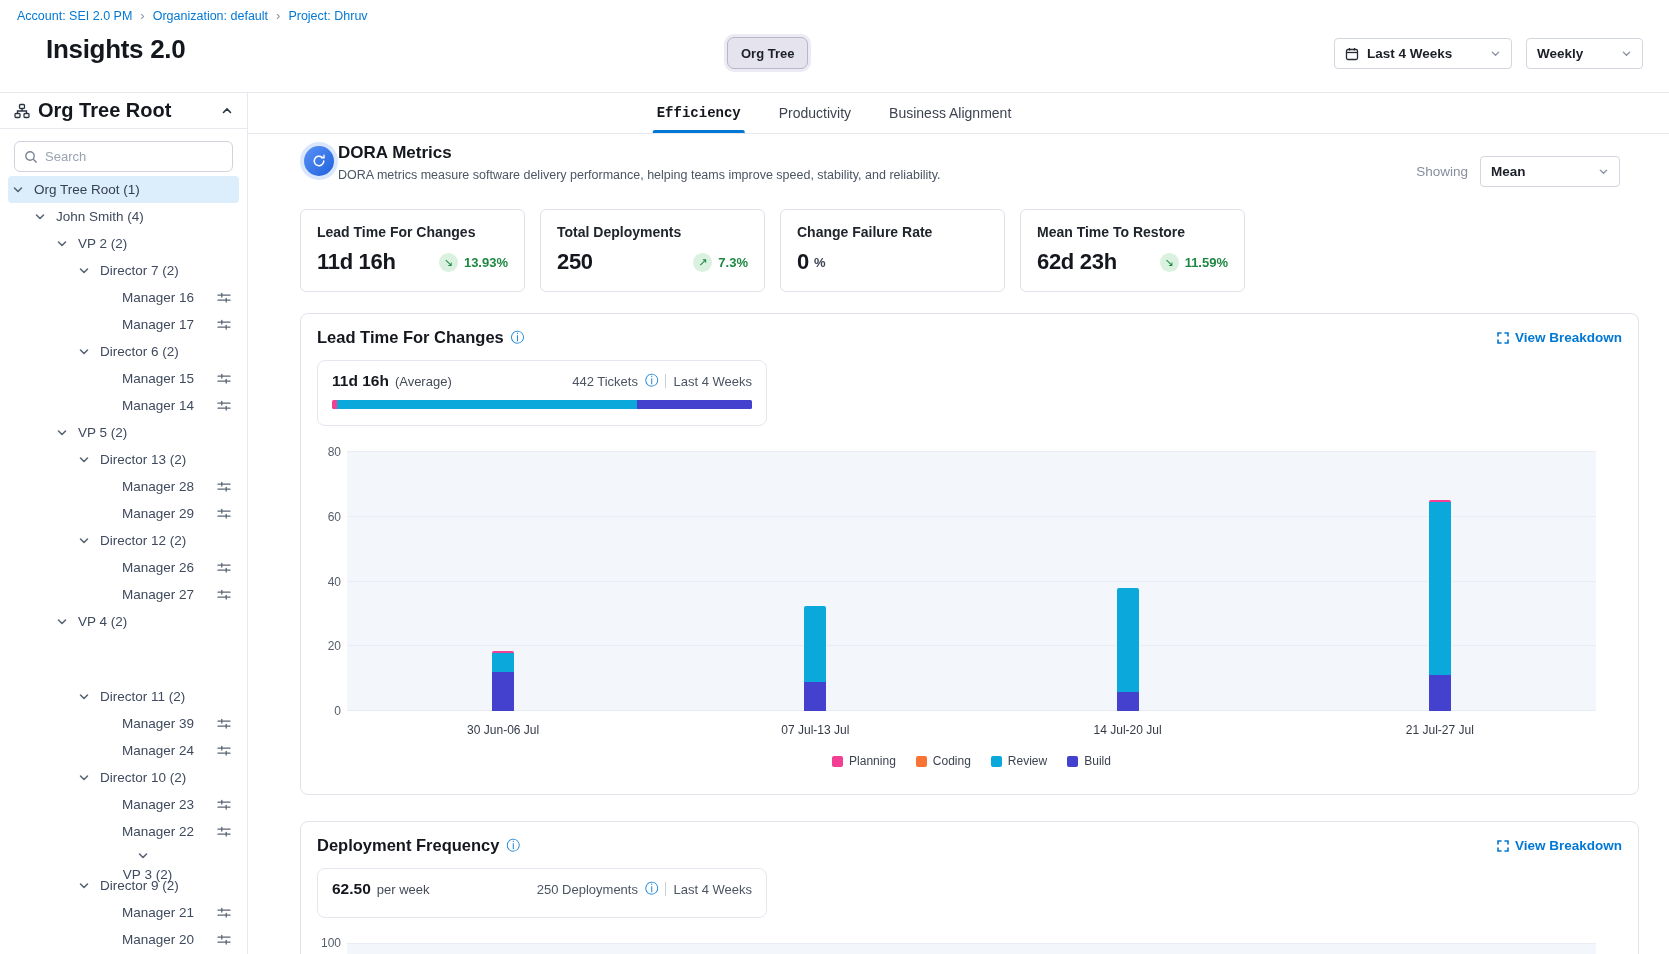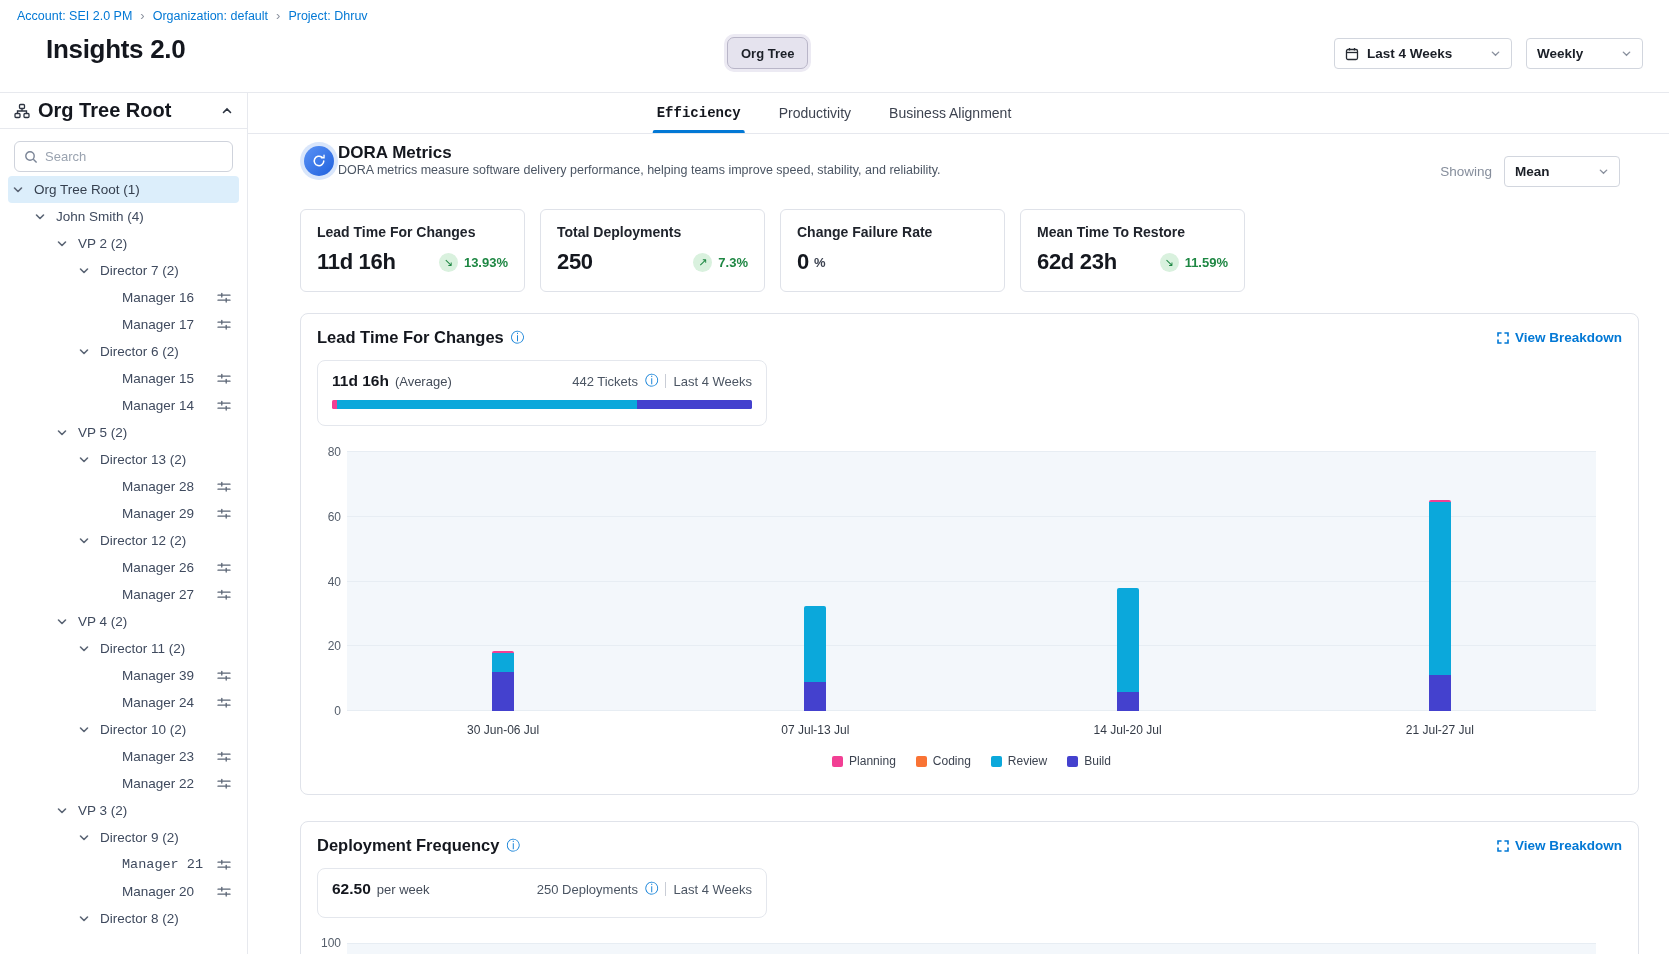--- a/index.html
+++ b/index.html
@@ -49,24 +49,24 @@
   .tab.active { font-weight:700; color:#14171e;font-family:Liberation Mono, monospace; }
   .tab.active::after { content:''; position:absolute; left:0; right:0; bottom:0; height:3px; background:#0278d5; border-radius:2px 2px 0 0; }
   .content { position:relative; flex:1; background:#fff; }
 
   
   .dora-head { position:absolute; left:52px; top:8px; display:flex; align-items:flex-start; }
   .dora-icon { width:38px; height:38px; border-radius:50%; background:#d9e6fb; display:flex; align-items:center; justify-content:center; }
   .dora-icon-inner { width:30px; height:30px; border-radius:50%; background:linear-gradient(135deg,#5a92f5,#2061dd);
     display:flex; align-items:center; justify-content:center; }
   .dora-title { font-size:17px; font-weight:700; color:#14171e; margin-top:1px; }
-  .dora-desc { font-size:12.5px; color:#4b5563; }
+  .dora-desc { font-size:12.5px; color:#4b5563; margin-top:5px; }
   .showing-row { position:absolute; right:49px; top:22px; display:flex; align-items:center; gap:12px; }
   .showing-label { font-size:13.5px; color:#868e9c; }
-  .showing-select { position:static; width:116px; }
+  .showing-select { position:static; width:140px; }
 
   
   .metric-cards { position:absolute; left:52px; top:75px; display:flex; gap:15px; }
   .mcard { width:225px; height:83px; background:#fff; border:1px solid #dfe2e9; border-radius:6px; padding:14px 16px; }
   .mtitle { font-size:14px; font-weight:700; color:#20242c; }
   .mvalrow { display:flex; align-items:center; margin-top:9px; }
   .mvalue { font-size:22px; font-weight:800; color:#14171e; letter-spacing:-0.3px; }
   .msuffix { font-size:13px; font-weight:600; color:#3c4250; margin-left:5px; }
   .mdelta { margin-left:auto; display:flex; align-items:center; gap:6px; }
   .mbadge { width:19px; height:19px; border-radius:50%; background:#d9f1de; color:#1e8743;
@@ -342,101 +342,101 @@
             </span>
           </div>
           <div class="tree-row" style="padding-left: 48px;">
             <span class="tw">
               <svg width="12" height="12" viewBox="0 0 12 12" fill="none" stroke="currentColor" stroke-width="1.6" stroke-linecap="round" stroke-linejoin="round">
                 <polyline points="2.5,4 6,7.5 9.5,4"></polyline>
               </svg>
             </span>
             <span class="tree-label">VP 4 (2)</span>
           </div>
+          <div class="tree-row" style="padding-left: 70px; margin-top: 48px;">
+            <span class="tw">
+              <svg width="12" height="12" viewBox="0 0 12 12" fill="none" stroke="currentColor" stroke-width="1.6" stroke-linecap="round" stroke-linejoin="round">
+                <polyline points="2.5,4 6,7.5 9.5,4"></polyline>
+              </svg>
+            </span>
+            <span class="tree-label">Director 11 (2)</span>
+          </div>
+          <div class="tree-row" style="padding-left: 92px;">
+            <span class="tw"></span>
+            <span class="tree-label">Manager 39</span>
+            <span class="sliders">
+              <svg width="14" height="14" viewBox="0 0 14 14" fill="none" stroke="currentColor" stroke-width="1.3" stroke-linecap="round">
+                <line x1="1" y1="4.2" x2="13" y2="4.2"></line>
+                <line x1="1" y1="9.2" x2="13" y2="9.2"></line>
+                <line x1="4.8" y1="2.4" x2="4.8" y2="6"></line>
+                <line x1="9.2" y1="7.4" x2="9.2" y2="11"></line>
+              </svg>
+            </span>
+          </div>
+          <div class="tree-row" style="padding-left: 92px;">
+            <span class="tw"></span>
+            <span class="tree-label">Manager 24</span>
+            <span class="sliders">
+              <svg width="14" height="14" viewBox="0 0 14 14" fill="none" stroke="currentColor" stroke-width="1.3" stroke-linecap="round">
+                <line x1="1" y1="4.2" x2="13" y2="4.2"></line>
+                <line x1="1" y1="9.2" x2="13" y2="9.2"></line>
+                <line x1="4.8" y1="2.4" x2="4.8" y2="6"></line>
+                <line x1="9.2" y1="7.4" x2="9.2" y2="11"></line>
+              </svg>
+            </span>
+          </div>
           <div class="tree-row" style="padding-left: 70px;">
             <span class="tw">
               <svg width="12" height="12" viewBox="0 0 12 12" fill="none" stroke="currentColor" stroke-width="1.6" stroke-linecap="round" stroke-linejoin="round">
                 <polyline points="2.5,4 6,7.5 9.5,4"></polyline>
               </svg>
             </span>
-            <span class="tree-label">Director 11 (2)</span>
-          </div>
-          <div class="tree-row" style="padding-left: 92px;">
-            <span class="tw"></span>
-            <span class="tree-label">Manager 39</span>
-            <span class="sliders">
-              <svg width="14" height="14" viewBox="0 0 14 14" fill="none" stroke="currentColor" stroke-width="1.3" stroke-linecap="round">
-                <line x1="1" y1="4.2" x2="13" y2="4.2"></line>
-                <line x1="1" y1="9.2" x2="13" y2="9.2"></line>
-                <line x1="4.8" y1="2.4" x2="4.8" y2="6"></line>
-                <line x1="9.2" y1="7.4" x2="9.2" y2="11"></line>
-              </svg>
-            </span>
-          </div>
-          <div class="tree-row" style="padding-left: 92px;">
-            <span class="tw"></span>
-            <span class="tree-label">Manager 24</span>
-            <span class="sliders">
-              <svg width="14" height="14" viewBox="0 0 14 14" fill="none" stroke="currentColor" stroke-width="1.3" stroke-linecap="round">
-                <line x1="1" y1="4.2" x2="13" y2="4.2"></line>
-                <line x1="1" y1="9.2" x2="13" y2="9.2"></line>
-                <line x1="4.8" y1="2.4" x2="4.8" y2="6"></line>
-                <line x1="9.2" y1="7.4" x2="9.2" y2="11"></line>
-              </svg>
-            </span>
+            <span class="tree-label">Director 10 (2)</span>
+          </div>
+          <div class="tree-row" style="padding-left: 92px;">
+            <span class="tw"></span>
+            <span class="tree-label">Manager 23</span>
+            <span class="sliders">
+              <svg width="14" height="14" viewBox="0 0 14 14" fill="none" stroke="currentColor" stroke-width="1.3" stroke-linecap="round">
+                <line x1="1" y1="4.2" x2="13" y2="4.2"></line>
+                <line x1="1" y1="9.2" x2="13" y2="9.2"></line>
+                <line x1="4.8" y1="2.4" x2="4.8" y2="6"></line>
+                <line x1="9.2" y1="7.4" x2="9.2" y2="11"></line>
+              </svg>
+            </span>
+          </div>
+          <div class="tree-row" style="padding-left: 92px;">
+            <span class="tw"></span>
+            <span class="tree-label">Manager 22</span>
+            <span class="sliders">
+              <svg width="14" height="14" viewBox="0 0 14 14" fill="none" stroke="currentColor" stroke-width="1.3" stroke-linecap="round">
+                <line x1="1" y1="4.2" x2="13" y2="4.2"></line>
+                <line x1="1" y1="9.2" x2="13" y2="9.2"></line>
+                <line x1="4.8" y1="2.4" x2="4.8" y2="6"></line>
+                <line x1="9.2" y1="7.4" x2="9.2" y2="11"></line>
+              </svg>
+            </span>
+          </div>
+          <div class="tree-row" style="padding-left: 48px; flex-direction: column;">
+            <span class="tw">
+              <svg width="12" height="12" viewBox="0 0 12 12" fill="none" stroke="currentColor" stroke-width="1.6" stroke-linecap="round" stroke-linejoin="round">
+                <polyline points="2.5,4 6,7.5 9.5,4"></polyline>
+              </svg>
+            </span>
+            <span class="tree-label">VP 3 (2)</span>
           </div>
           <div class="tree-row" style="padding-left: 70px;">
             <span class="tw">
               <svg width="12" height="12" viewBox="0 0 12 12" fill="none" stroke="currentColor" stroke-width="1.6" stroke-linecap="round" stroke-linejoin="round">
                 <polyline points="2.5,4 6,7.5 9.5,4"></polyline>
               </svg>
             </span>
-            <span class="tree-label">Director 10 (2)</span>
-          </div>
-          <div class="tree-row" style="padding-left: 92px;">
-            <span class="tw"></span>
-            <span class="tree-label">Manager 23</span>
-            <span class="sliders">
-              <svg width="14" height="14" viewBox="0 0 14 14" fill="none" stroke="currentColor" stroke-width="1.3" stroke-linecap="round">
-                <line x1="1" y1="4.2" x2="13" y2="4.2"></line>
-                <line x1="1" y1="9.2" x2="13" y2="9.2"></line>
-                <line x1="4.8" y1="2.4" x2="4.8" y2="6"></line>
-                <line x1="9.2" y1="7.4" x2="9.2" y2="11"></line>
-              </svg>
-            </span>
-          </div>
-          <div class="tree-row" style="padding-left: 92px;">
-            <span class="tw"></span>
-            <span class="tree-label">Manager 22</span>
-            <span class="sliders">
-              <svg width="14" height="14" viewBox="0 0 14 14" fill="none" stroke="currentColor" stroke-width="1.3" stroke-linecap="round">
-                <line x1="1" y1="4.2" x2="13" y2="4.2"></line>
-                <line x1="1" y1="9.2" x2="13" y2="9.2"></line>
-                <line x1="4.8" y1="2.4" x2="4.8" y2="6"></line>
-                <line x1="9.2" y1="7.4" x2="9.2" y2="11"></line>
-              </svg>
-            </span>
-          </div>
-          <div class="tree-row" style="padding-left: 48px;">
-            <span class="tw">
-              <svg width="12" height="12" viewBox="0 0 12 12" fill="none" stroke="currentColor" stroke-width="1.6" stroke-linecap="round" stroke-linejoin="round">
-                <polyline points="2.5,4 6,7.5 9.5,4"></polyline>
-              </svg>
-            </span>
-            <span class="tree-label">VP 3 (2)</span>
-          </div>
-          <div class="tree-row" style="padding-left: 70px;">
-            <span class="tw">
-              <svg width="12" height="12" viewBox="0 0 12 12" fill="none" stroke="currentColor" stroke-width="1.6" stroke-linecap="round" stroke-linejoin="round">
-                <polyline points="2.5,4 6,7.5 9.5,4"></polyline>
-              </svg>
-            </span>
             <span class="tree-label">Director 9 (2)</span>
           </div>
-          <div class="tree-row" style="padding-left: 92px; font-family: Liberation Mono, monospace;">
+          <div class="tree-row" style="padding-left: 92px;">
             <span class="tw"></span>
             <span class="tree-label">Manager 21</span>
             <span class="sliders">
               <svg width="14" height="14" viewBox="0 0 14 14" fill="none" stroke="currentColor" stroke-width="1.3" stroke-linecap="round">
                 <line x1="1" y1="4.2" x2="13" y2="4.2"></line>
                 <line x1="1" y1="9.2" x2="13" y2="9.2"></line>
                 <line x1="4.8" y1="2.4" x2="4.8" y2="6"></line>
                 <line x1="9.2" y1="7.4" x2="9.2" y2="11"></line>
               </svg>
             </span>

